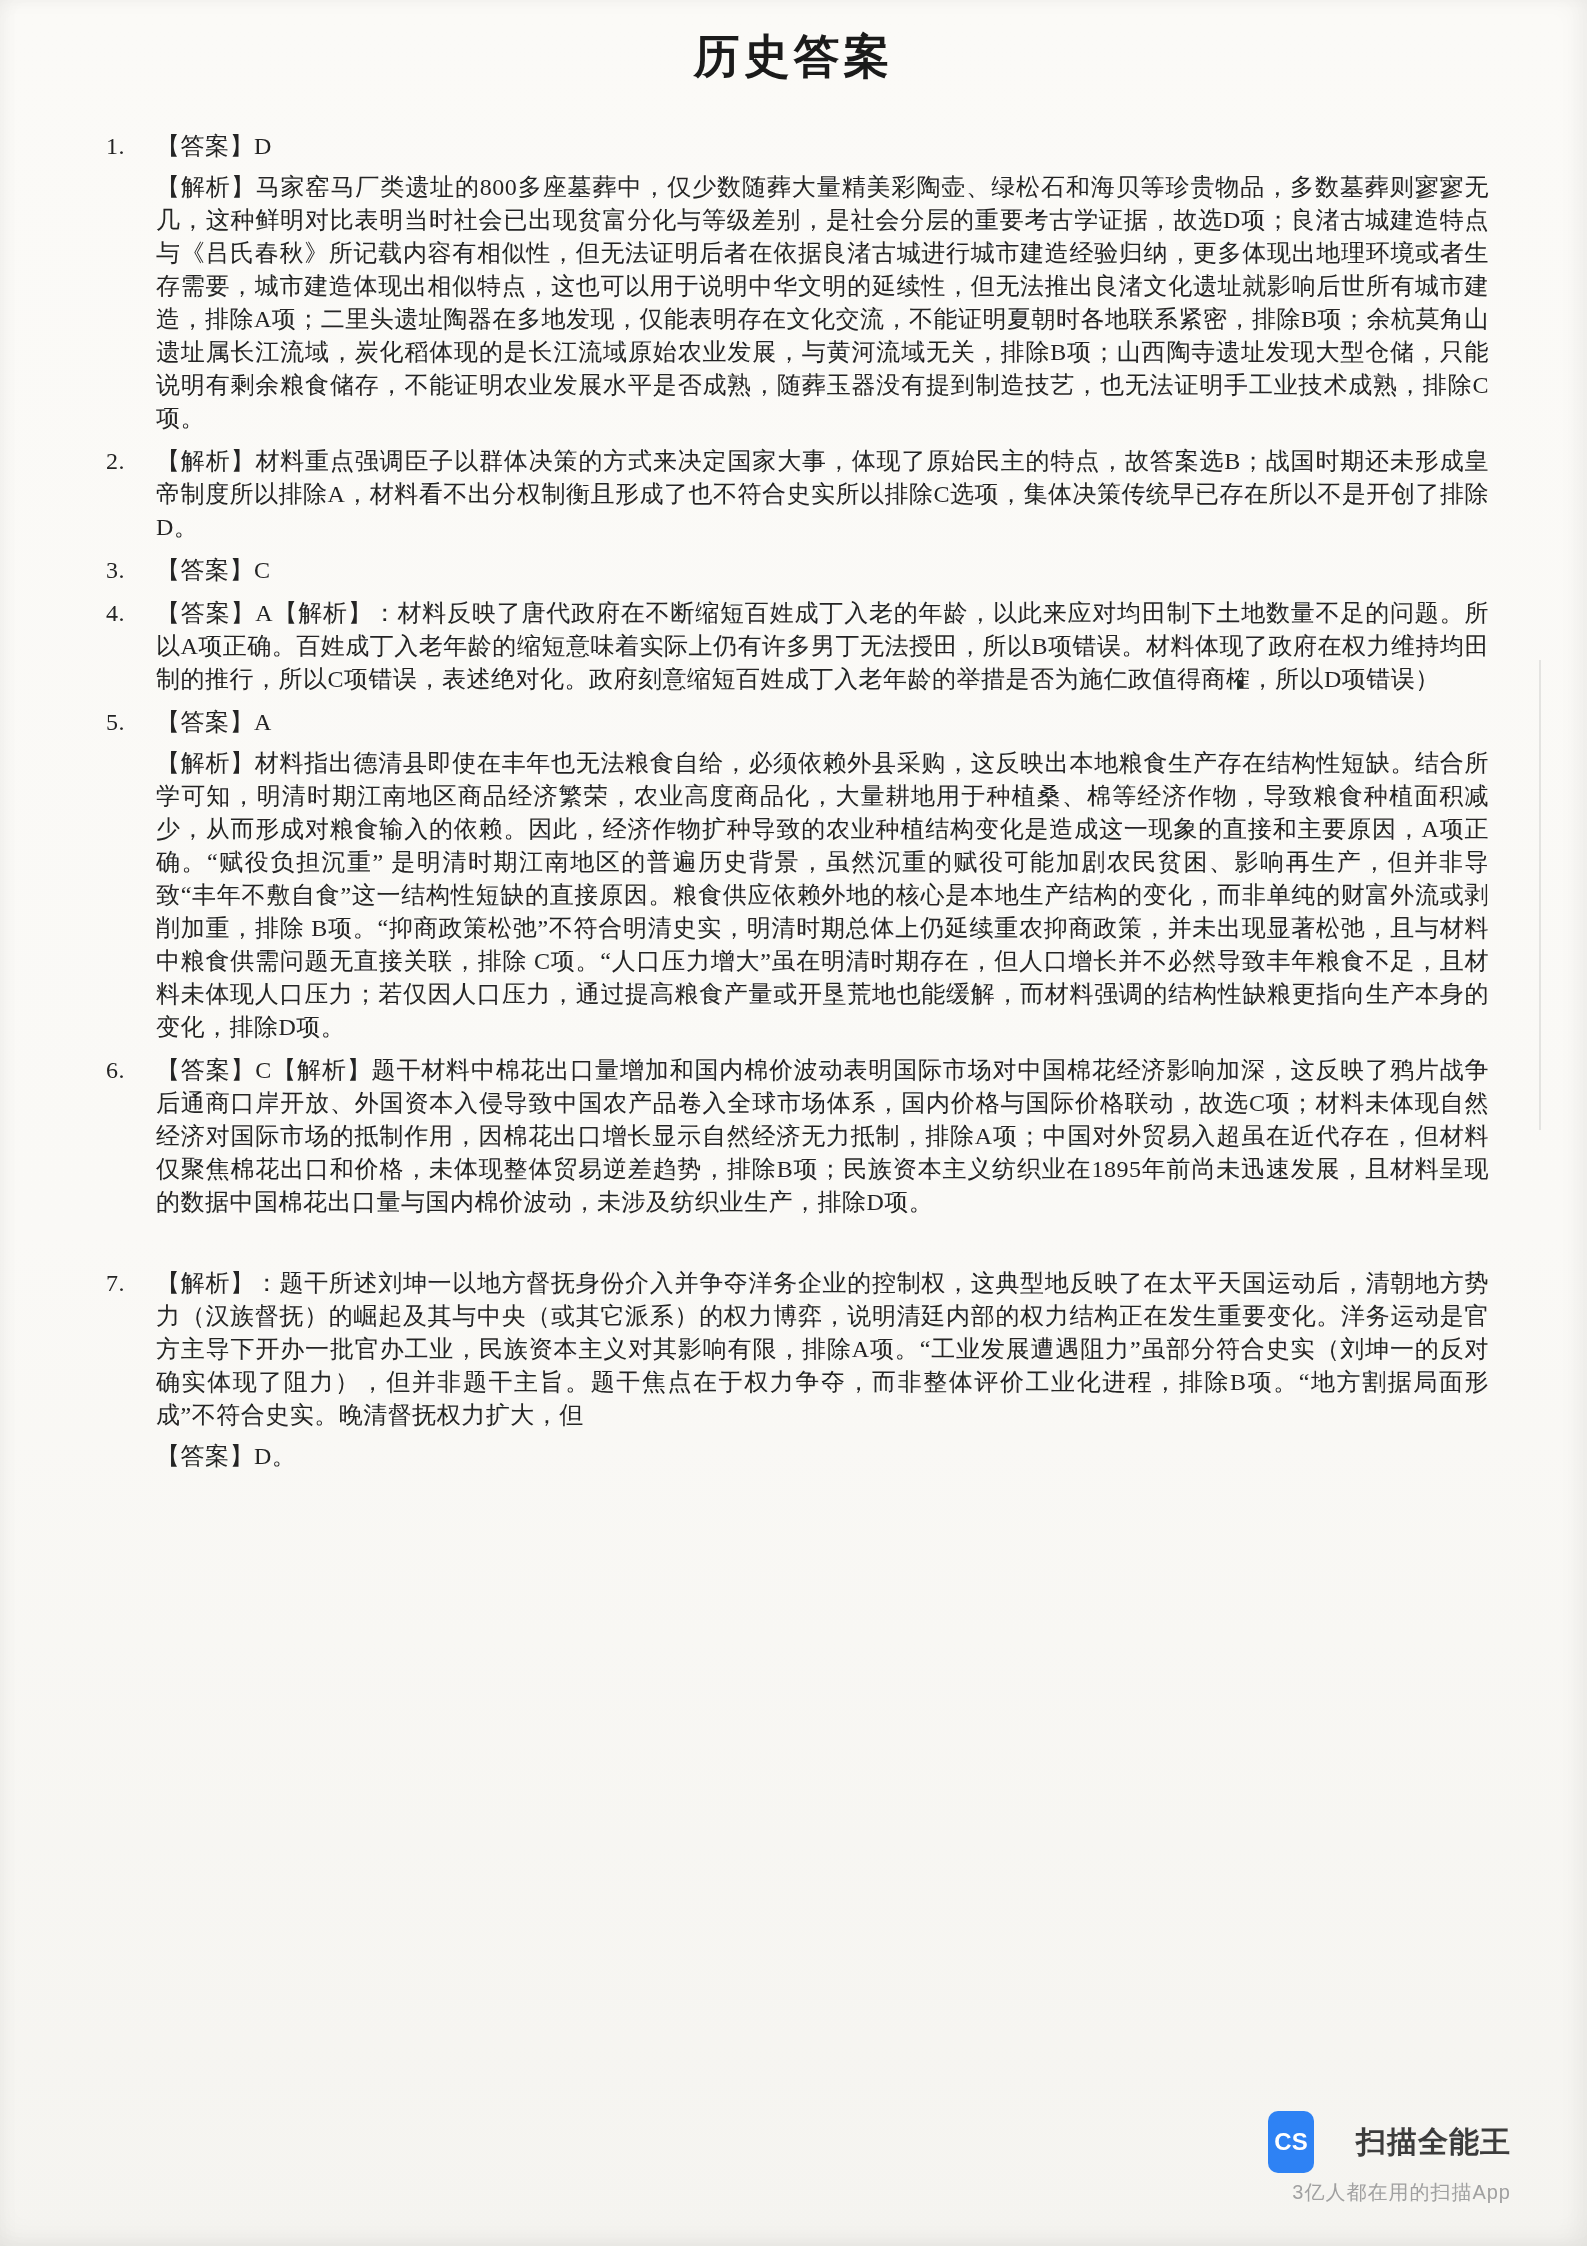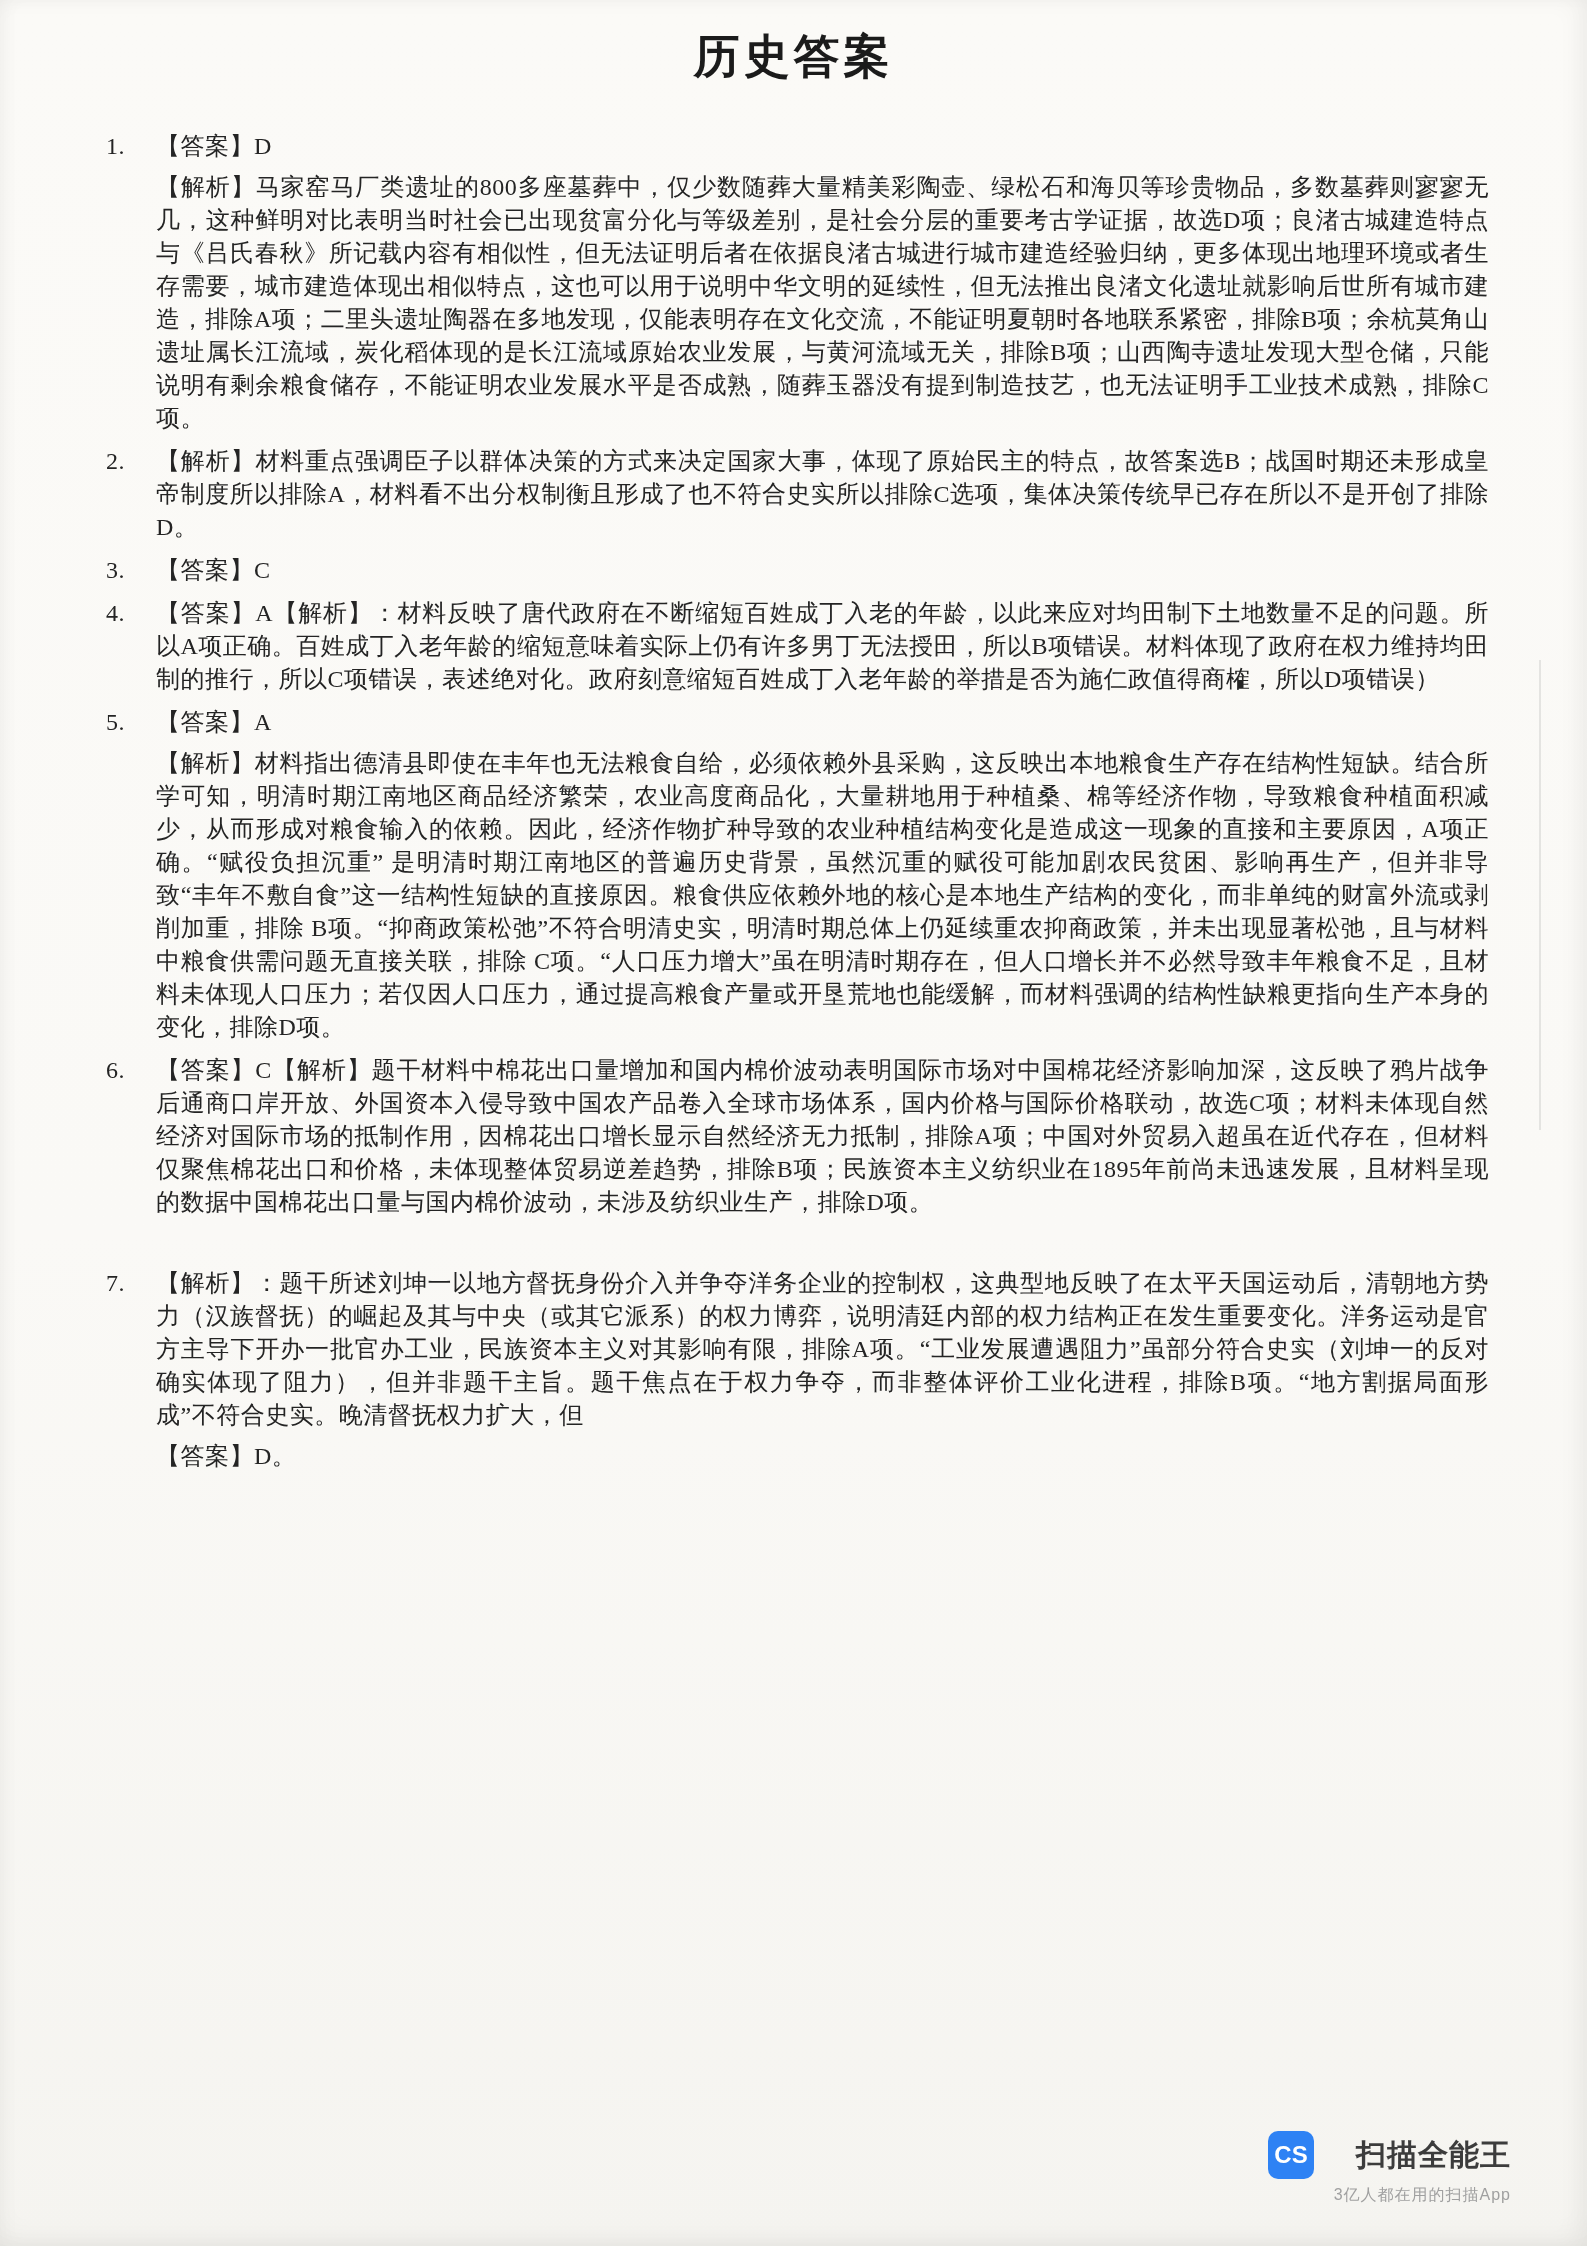--- a/index.html
+++ b/index.html
@@ -68,40 +68,40 @@
     align-items: flex-start;
     font-family: "Liberation Sans", "DejaVu Sans", sans-serif;
   }
   .wm-row {
     display: flex;
     align-items: center;
     gap: 10px;
   }
   .wm-logo {
     width: 46px;
-    height: 48px;
+    height: 62px;
     border-radius: 10px;
     background: #2e82f4;
     color: #ffffff;
     display: flex;
     align-items: center;
     justify-content: center;
     font-weight: 700;
     font-size: 24px;
   }
   .wm-name {
     font-size: 30px;
     font-weight: 700;
     color: #3c3c3c;
     letter-spacing: 1px;
     margin-left: 32px;
   }
   .wm-tagline {
     margin-top: 6px;
-    font-size: 16px;
+    font-size: 20px;
     color: #a0a0a0;
     align-self: flex-end;
     letter-spacing: 1px;
   }
 </style>
 </head>
 <body>
 
 <div class="page">
   <h1 class="title">历史答案</h1>

